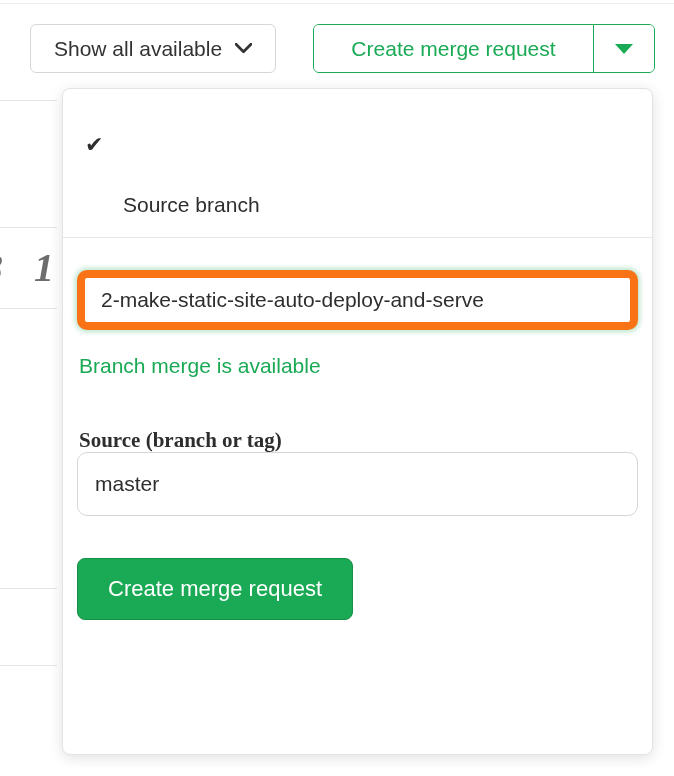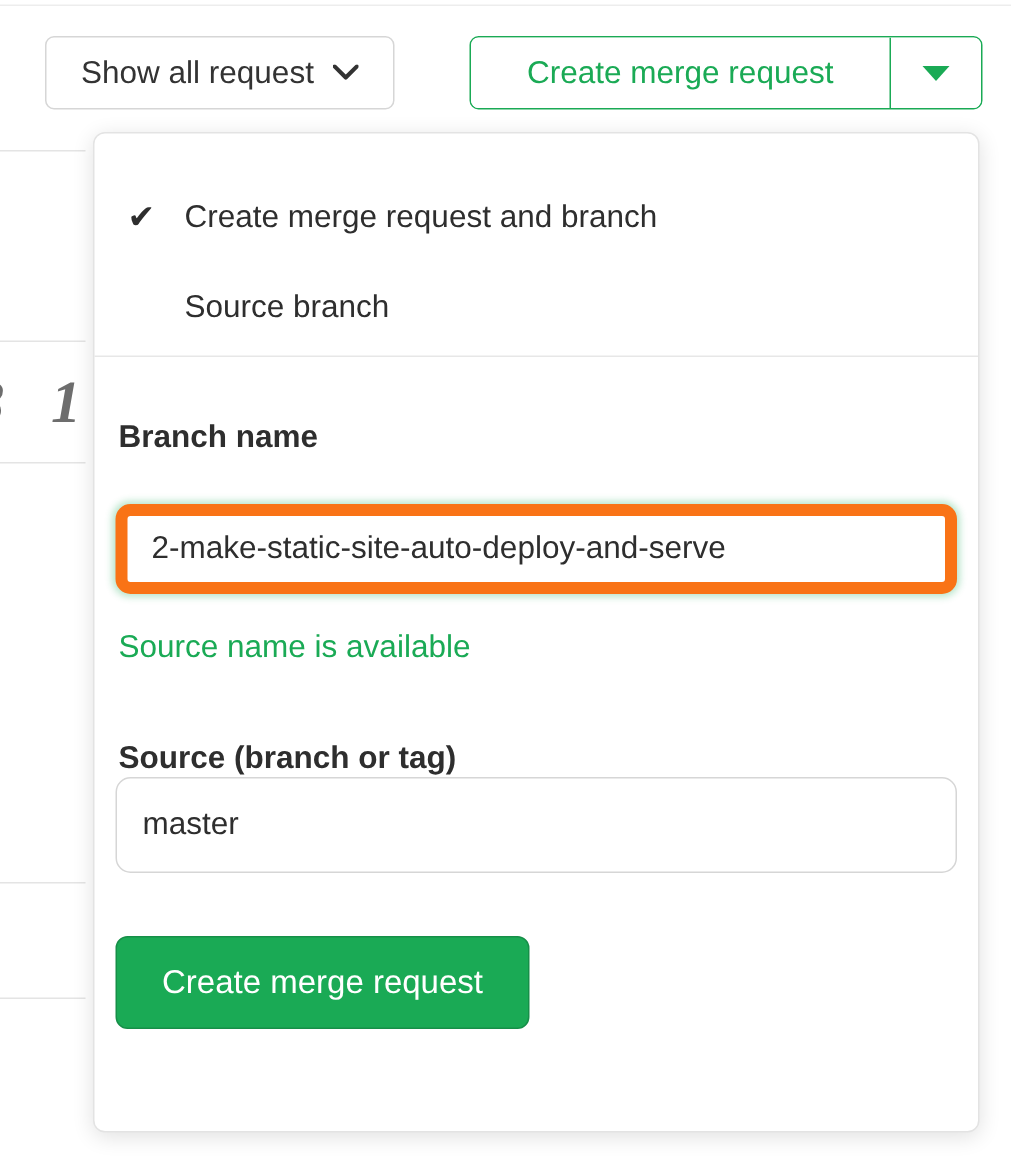--- a/index.html
+++ b/index.html
@@ -65,21 +65,21 @@
     padding-left:22px; font-size:21px; color:#2e2e2e; cursor:pointer;
   }
   .check-col { width:38px; font-size:22px; color:#2e2e2e; line-height:1; }
   .divider { height:1px; background:#e7e7e7; margin-top:2px; }
 
   .form { padding:0 14px; }
   .form-label {
     font-weight:700; font-size:21px; color:#2e2e2e;
     line-height:24px; margin:42px 2px 0;
   }
-  .form-label.src { margin-top:50px; }
+  .form-label.src { margin-top:50px;font-family:Liberation Serif, serif; }
   .text-input {
     display:block; width:100%; font-size:21px; color:#2e2e2e;
     font-family:"Liberation Sans", sans-serif; background:#fff;
     border-radius:10px; outline:none;
   }
   .text-input.focused {
     margin-top:32px; height:60px; padding:0 16px;
     border:8px solid #f97316;
     box-shadow:0 0 5px 2px rgba(26,170,85,.30);
   }
@@ -102,52 +102,50 @@
 <div class="bg-line top"></div>
 <div class="bg-line l1"></div>
 <div class="bg-line l2"></div>
 <div class="bg-line l3"></div>
 <div class="bg-line l4"></div>
 <div class="bg-line l5"></div>
 <span class="bg-glyph g1">3</span>
 <span class="bg-glyph g2">1</span>
 
 <button class="activity-btn">
-  <span>Show all request</span>
+  <span>Show all available</span>
   <svg class="chevron" viewBox="0 0 16 10">
       <polyline points="1,1 8,8 15,1" fill="none" stroke="#333" stroke-width="2.6" stroke-linecap="round" stroke-linejoin="round"></polyline>
     </svg>
 </button>
 
 <div class="split-btn">
   <div class="split-main">Create merge request</div>
   <div class="split-caret">
     <span class="caret-down"></span>
   </div>
 </div>
 
 <div class="panel">
 
   <div class="menu">
     <div class="menu-item">
       <span class="check-col">✔</span>
-      <span>Create merge request and branch</span>
     </div>
     <div class="menu-item">
       <span class="check-col"></span>
       <span>Source branch</span>
     </div>
   </div>
 
   <div class="divider"></div>
 
   <div class="form">
-    <div class="form-label">Branch name</div>
     <input class="text-input focused" type="text" value="2-make-static-site-auto-deploy-and-serve" style="">
-    <div class="hint-ok">Source name is available</div>
+    <div class="hint-ok">Branch merge is available</div>
 
     <div class="form-label src">Source (branch or tag)</div>
     <input class="text-input normal" type="text" value="master" style="">
 
     <button class="submit-btn">Create merge request</button>
   </div>
 
 </div>
 
 </body></html>

